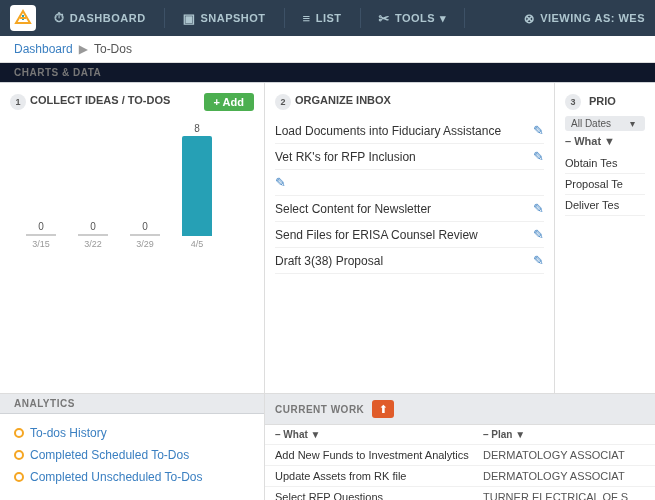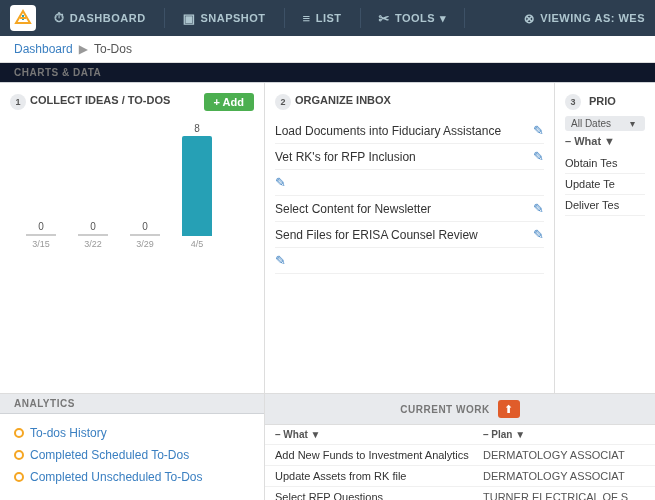--- a/index.html
+++ b/index.html
@@ -276,21 +276,20 @@
       flex: 1;
       background: #fff;
     }
     .current-work-header {
       display: flex;
       align-items: center;
       gap: 8px;
       padding: 6px 10px;
       border-bottom: 1px solid #ddd;
       background: #e8eaed;
-      justify-content: center;
     }
     .current-work-title {
       font-size: 10px;
       font-weight: bold;
       color: #777;
       letter-spacing: 0.5px;
       text-transform: uppercase;
     }
     .upload-icon {
       background: #e05c2a;
@@ -456,40 +455,41 @@
       </div>
       <div class="task-item">
         <span>Select Content for Newsletter</span>
         <span class="task-edit-icon">✎</span>
       </div>
       <div class="task-item">
         <span>Send Files for ERISA Counsel Review</span>
         <span class="task-edit-icon">✎</span>
       </div>
       <div class="task-item">
+        <span>Draft 3(38) Proposal</span>
         <span class="task-edit-icon">✎</span>
       </div>
     </div>
   </div>
 
   <div class="panel-priority">
     <div class="priority-header">
       <div class="panel-number">3</div>
       <div class="panel-title">PRIO</div>
     </div>
     <div class="date-filter">
       <span>All Dates</span>
       <span>▾</span>
     </div>
     <div class="what-filter">
       <span>– What ▼</span>
     </div>
     <div class="task-list">
       <div class="priority-item">Obtain Tes</div>
-      <div class="priority-item">Update Te</div>
+      <div class="priority-item">Proposal Te</div>
       <div class="priority-item">Deliver Tes</div>
     </div>
   </div>
 </div>
 
 <div class="bottom-section">
 
   <div class="bottom-left">
     <div class="analytics-header">ANALYTICS</div>
     <div class="analytics-list">

